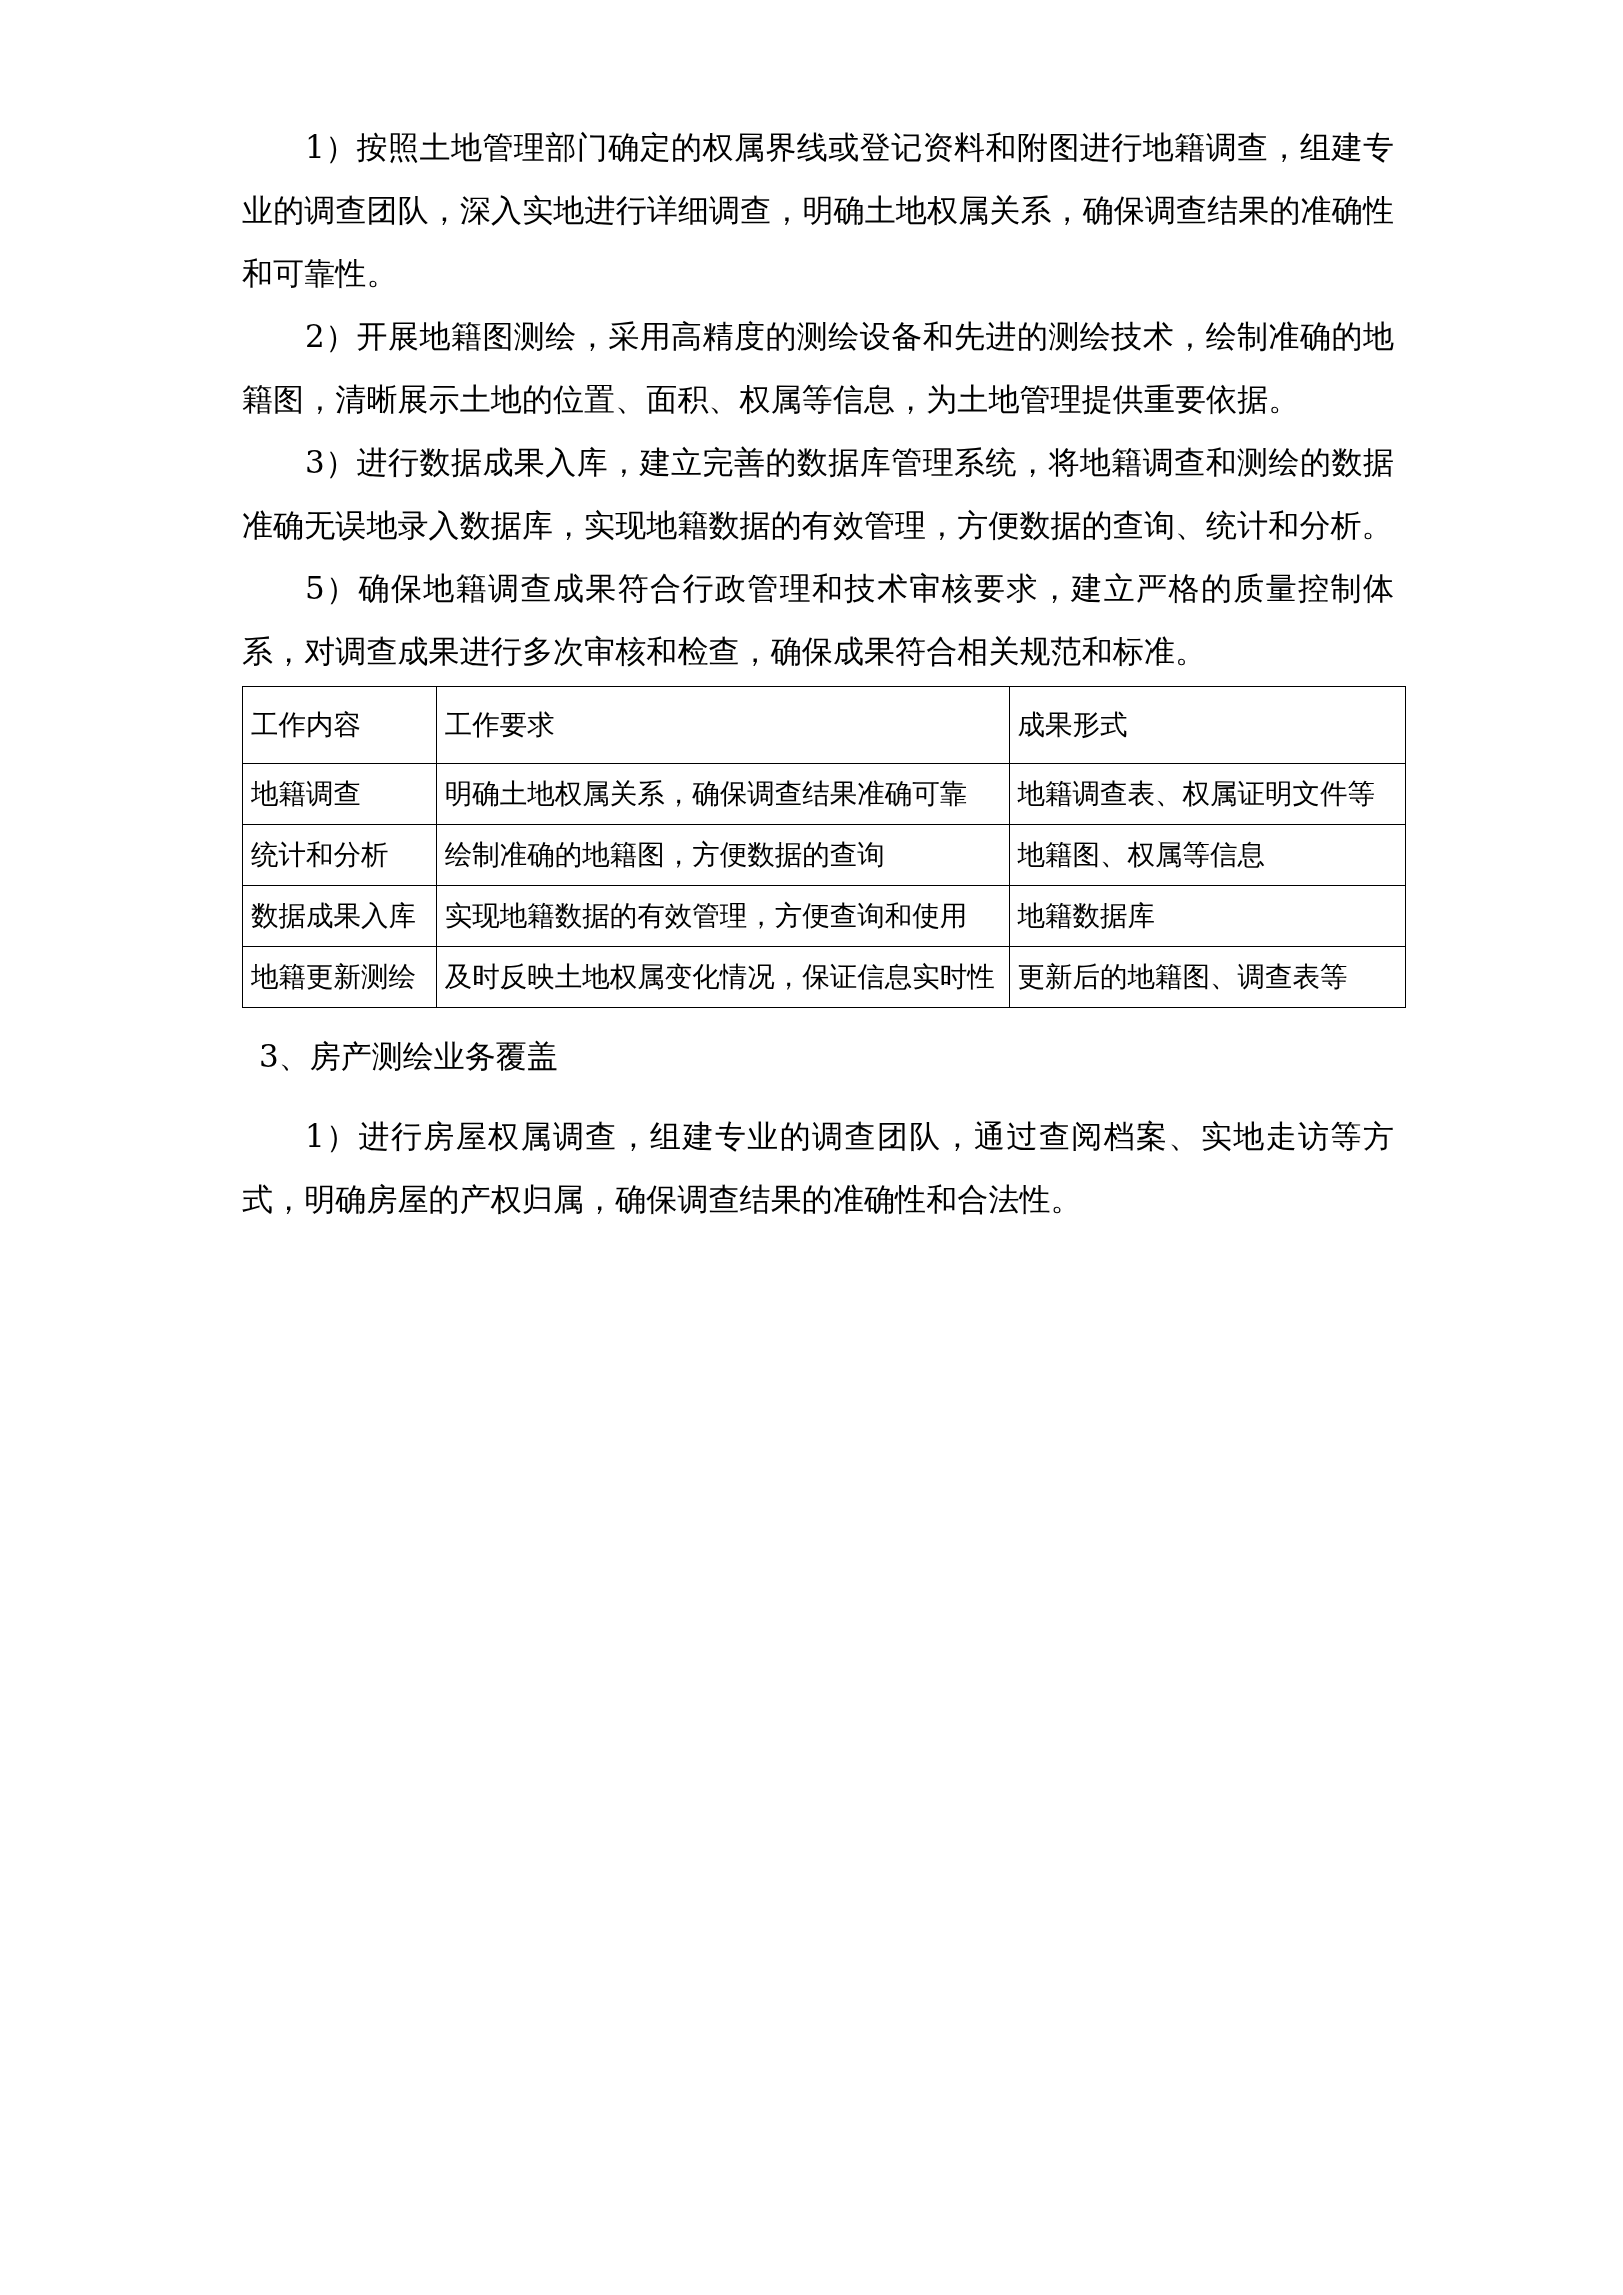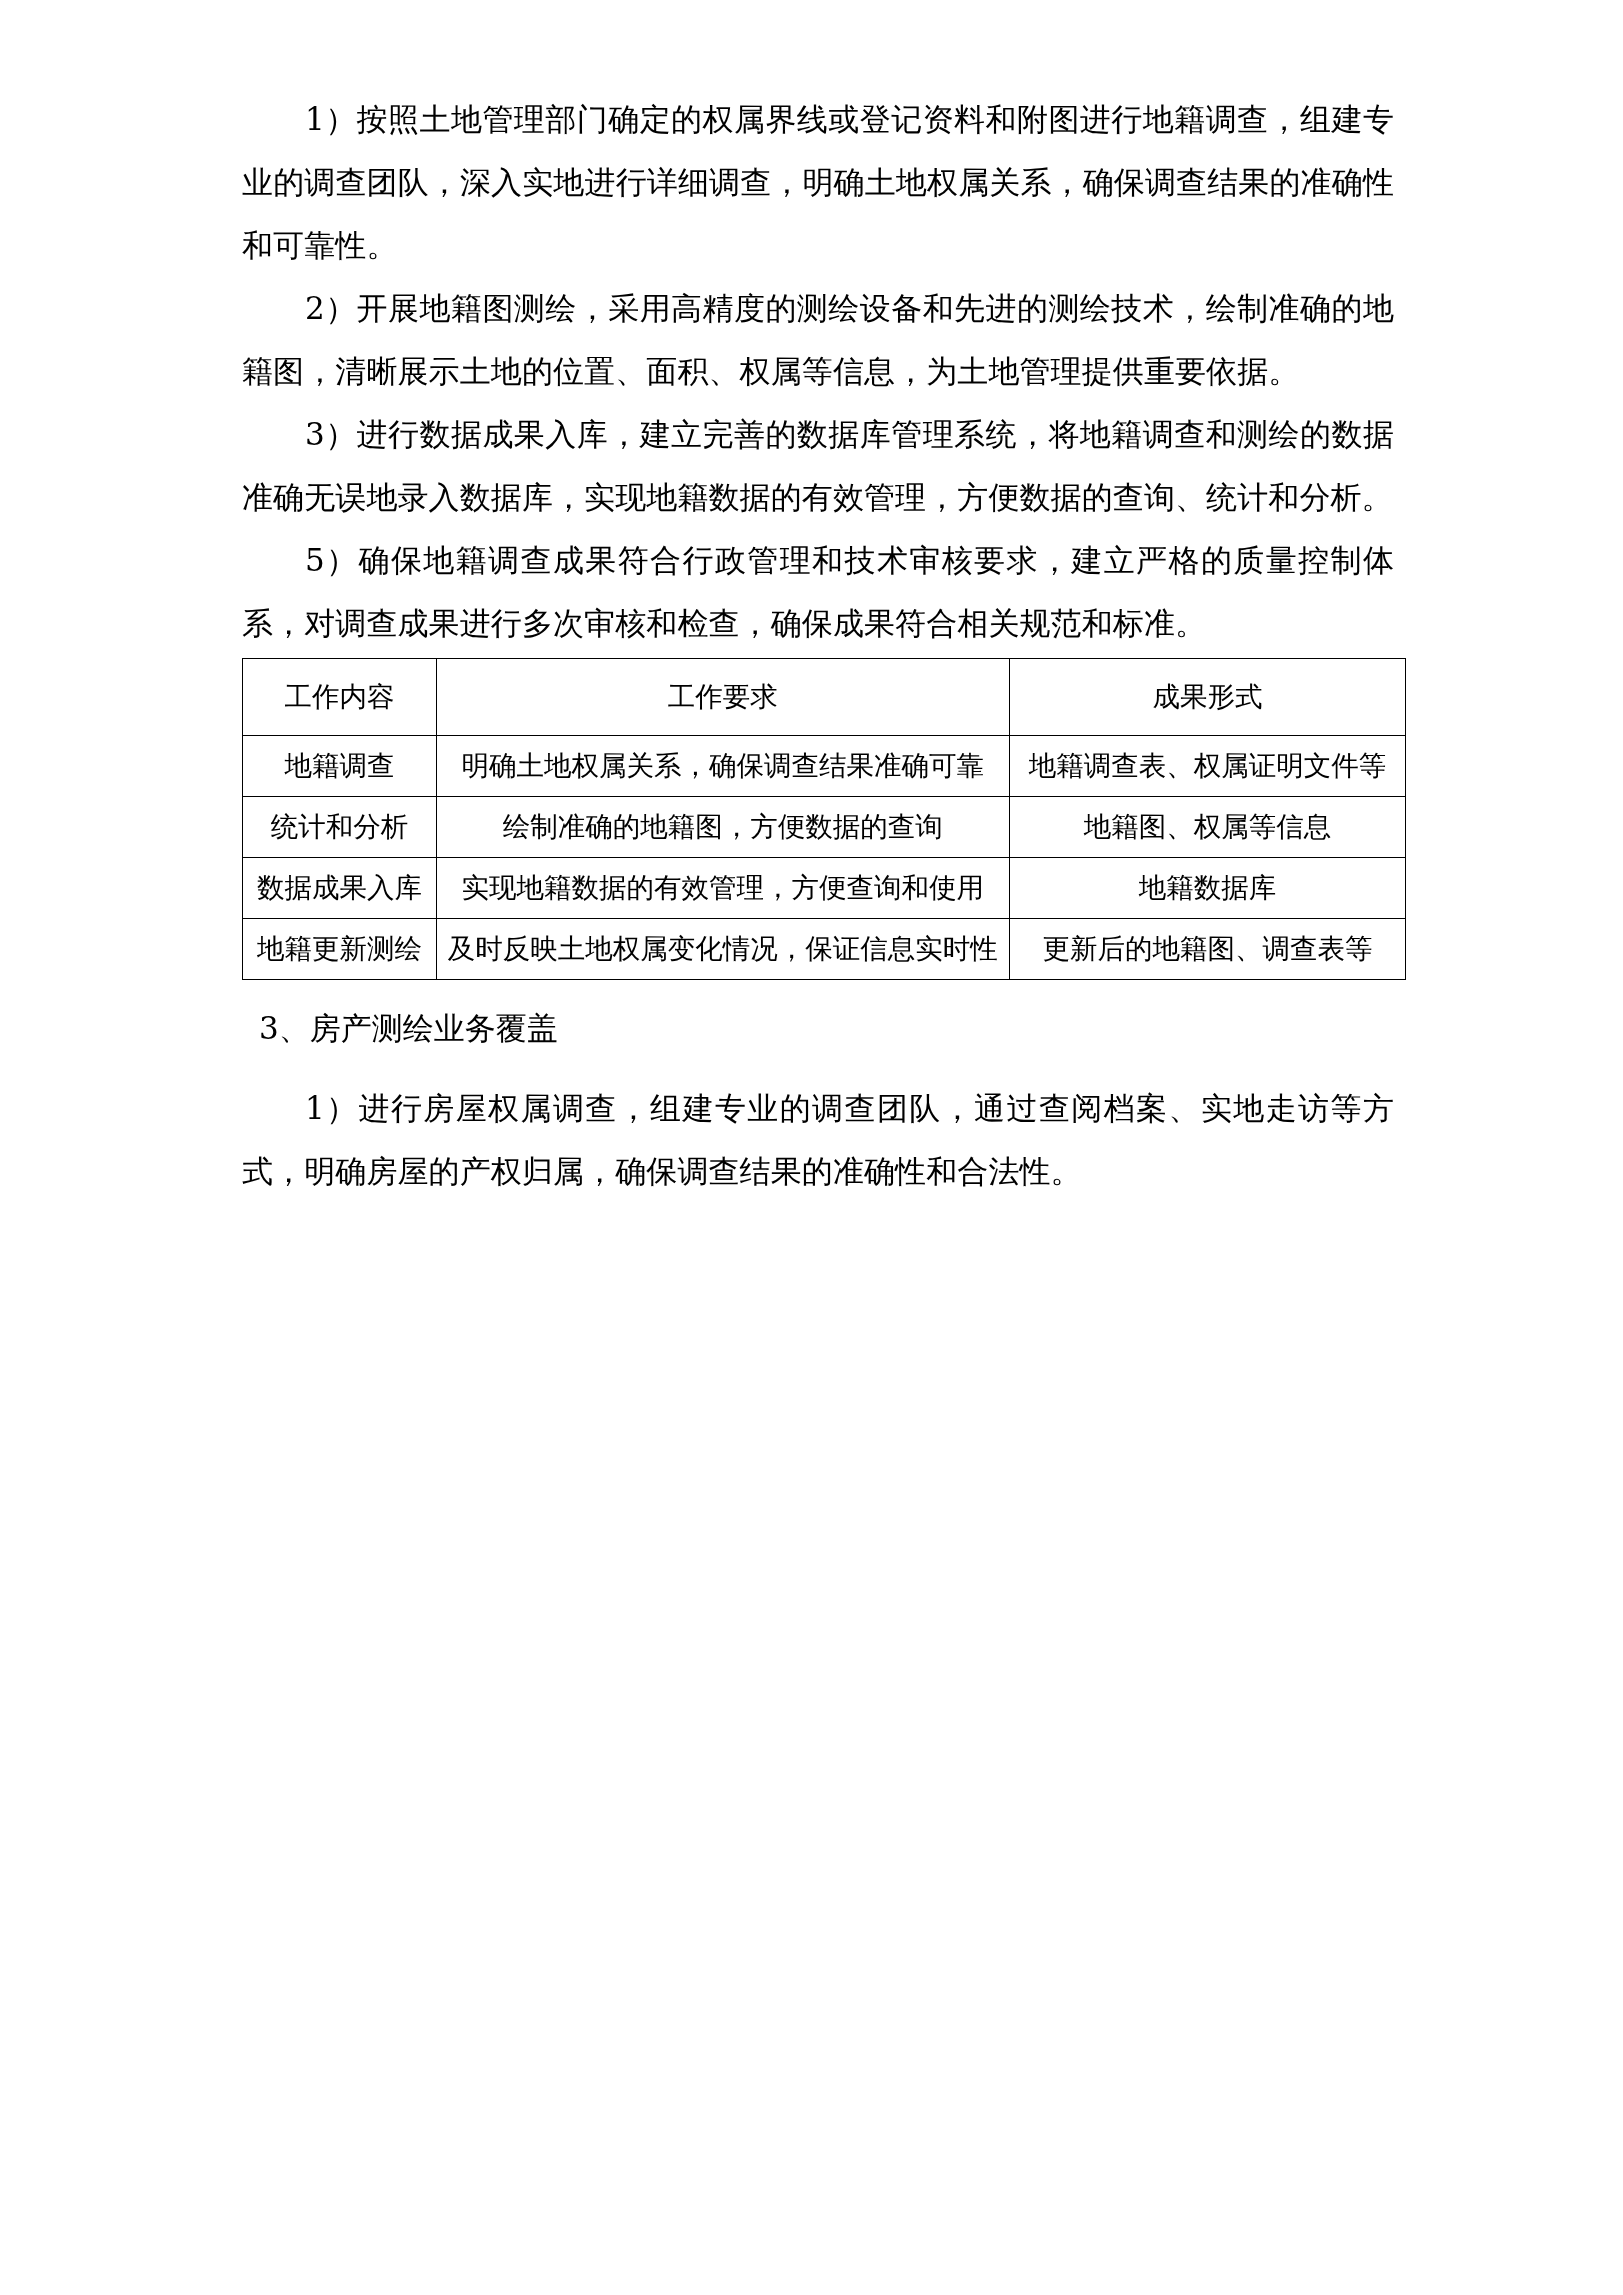--- a/index.html
+++ b/index.html
@@ -10,21 +10,21 @@
   body {
     font-family: "DejaVu Serif", "Liberation Serif", serif;
     color: #000000;
   }
   .page {
     position: relative;
     width: 1528px;
     height: 2295px;
     background: #ffffff;
     box-sizing: border-box;
-    padding: 88px 236px 0 242px;
+    padding: 116px 236px 0 242px;
     overflow: hidden;
   }
   .content {
     width: 1152px;
   }
   p.body-para {
     margin: 0 0 0 0;
     font-size: 31px;
     line-height: 63px;
     text-align: justify;
@@ -44,21 +44,21 @@
   table.work-table {
     border-collapse: collapse;
     width: 1112px;
     margin: 2.6px 0 2.6px 0;
     table-layout: fixed;
   }
   table.work-table td {
     border: 1.3px solid #000000;
     font-size: 27.5px;
     line-height: 47px;
-    text-align: center;
+    text-align: left;
     vertical-align: middle;
     padding: 6.5px 7.9px;
     font-family: "DejaVu Serif", "Liberation Serif", serif;
     word-break: break-all;
   }
   table.work-table td.col-a { width: 177px; }
   table.work-table td.col-b { width: 556px; }
   table.work-table td.col-c { width: 380px; }
   table.work-table tr.header-row td {
     height: 63px;

